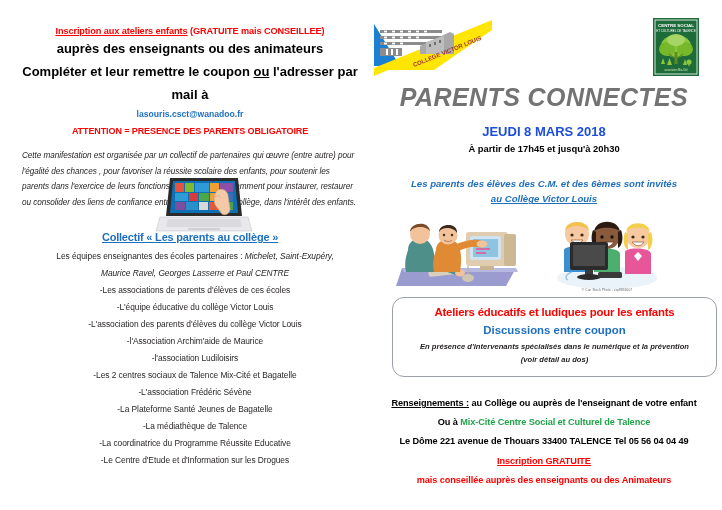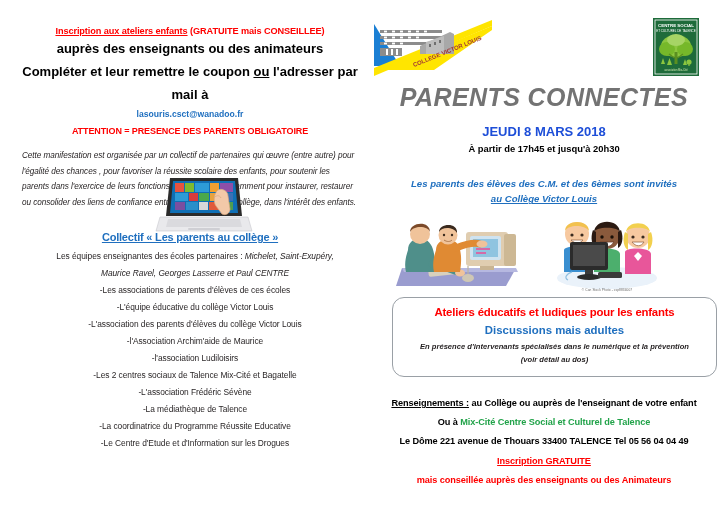--- a/index.html
+++ b/index.html
@@ -341,20 +341,21 @@
       <span>Les équipes enseignantes des écoles  partenaires : </span><span class="ital">Michelet, Saint-Exupéry,</span>
     </div>
     <div class="cl-line ital-full">Maurice Ravel, Georges Lasserre et Paul CENTRE</div>
     <div class="cl-line">-Les associations de parents d'élèves de ces écoles</div>
     <div class="cl-line">-L'équipe éducative du collège Victor Louis</div>
     <div class="cl-line">-L'association des parents d'élèves du collège Victor Louis</div>
     <div class="cl-line">-l'Association Archim'aide de Maurice</div>
     <div class="cl-line">-l'association Ludiloisirs</div>
     <div class="cl-line">-Les 2 centres sociaux de Talence Mix-Cité et Bagatelle</div>
     <div class="cl-line">-L'association Frédéric Sévène</div>
+    <div class="cl-line">-La Plateforme Santé Jeunes de Bagatelle</div>
     <div class="cl-line">-La médiathèque de Talence</div>
     <div class="cl-line">-La coordinatrice  du Programme Réussite Educative</div>
     <div class="cl-line">-Le Centre d'Etude et d'Information sur les Drogues</div>
   </div>
 
   <div class="right-col">
 
     <div class="logo-cvl">
       <svg width="120" height="60" viewBox="0 0 120 60">
         <rect x="0" y="0" width="120" height="60" fill="#ffffff"></rect>
@@ -511,21 +512,21 @@
         <ellipse cx="37" cy="65" rx="12" ry="3" fill="#2b2b2b"></ellipse>
 
         <rect x="46" y="60" width="24" height="6" rx="1.5" fill="#3a3a3a"></rect>
         <path d="M20 60 C14 62, 12 66, 16 68" stroke="#8fbfe0" stroke-width="1.2" fill="none"></path>
       </svg>
     </div>
     <div class="kids-caption">© Can Stock Photo - csp8834007</div>
 
     <div class="box">
       <div class="box-l1">Ateliers éducatifs et ludiques pour les enfants</div>
-      <div class="box-l2">Discussions mais adultes</div>
+      <div class="box-l2">Discussions entre coupon</div>
       <div class="box-l3">En présence d'intervenants spécialisés dans le numérique et la prévention</div>
       <div class="box-l4">(voir détail au dos)</div>
     </div>
 
     <div class="contact">
       <div class="c-line">
         <u>Renseignements :</u><span> au Collège ou auprès de l'enseignant de votre enfant</span>
       </div>
       <div class="c-line">
         <span>Ou à </span><span class="c-green">Mix-Cité Centre Social et Culturel de Talence</span>

